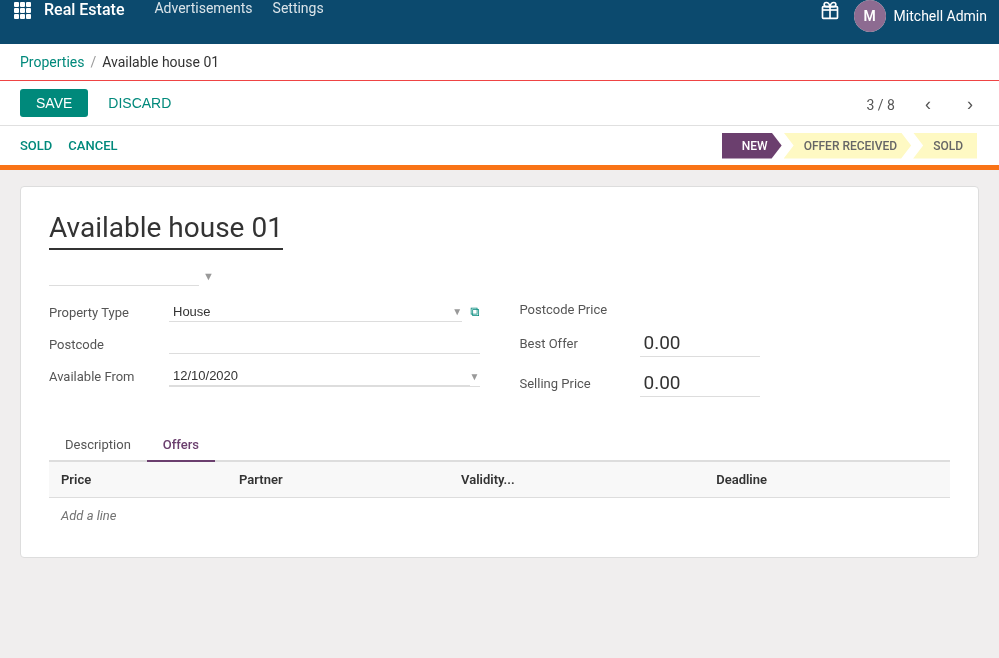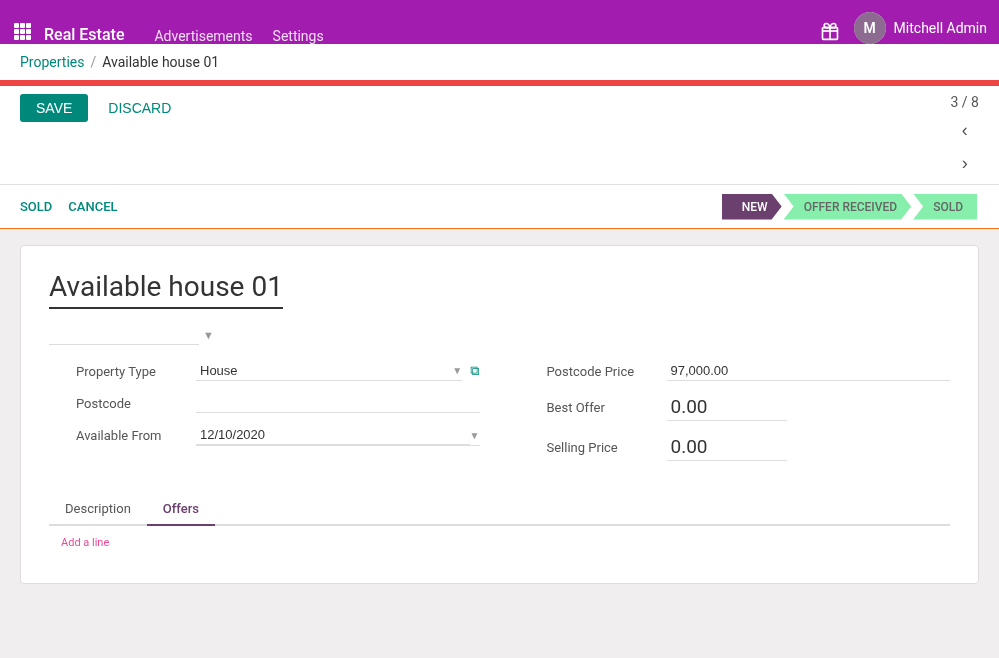--- a/index.html
+++ b/index.html
@@ -1,54 +1,54 @@
 <!DOCTYPE html>
 <html><head>
   <meta charset="utf-8">
   <style>
     * { box-sizing: border-box; margin: 0; padding: 0; }
     body { font-family: -apple-system, BlinkMacSystemFont, 'Segoe UI', Roboto, sans-serif; font-size: 14px; background: #f0eeee; color: #333; }
 
     
     .top-nav {
-      background: #a21caf;
-      display: flex;
-      align-items: flex-end;
+      background: #0c4a6e;
+      display: flex;
+      align-items: flex-start;
       height: 44px;
       padding: 0 12px;
       color: white;
     }
     .top-nav .grid-icon { margin-right: 12px; cursor: pointer; }
     .top-nav .app-title { font-size: 16px; font-weight: 500; margin-right: 30px; }
     .top-nav .nav-link { color: rgba(255,255,255,0.85); margin-right: 20px; cursor: pointer; font-size: 14px; }
     .top-nav .spacer { flex: 1; }
     .top-nav .gift-icon { margin-right: 14px; cursor: pointer; }
     .top-nav .user-area { display: flex; align-items: center; cursor: pointer; }
     .top-nav .avatar { width: 32px; height: 32px; border-radius: 50%; background: #ccc; margin-right: 8px; overflow: hidden; display: flex; align-items: center; justify-content: center; }
     .top-nav .user-name { color: white; font-size: 14px; }
 
     
     .breadcrumb-bar {
       background: white;
       padding: 10px 20px;
       display: flex;
       align-items: center;
-      border-bottom: 6px solid #ef4444;
+      border-bottom: 1px solid #ef4444;
       text-align: right;
     }
     .breadcrumb-link { color: #00897b; cursor: pointer; font-size: 14px; }
     .breadcrumb-sep { margin: 0 6px; color: #999; }
     .breadcrumb-current { color: #333; font-size: 14px; }
 
     
     .action-bar {
       background: white;
       padding: 8px 20px;
       display: flex;
-      align-items: flex-start;
+      align-items: flex-end;
       border-bottom: 1px solid #e0e0e0;
     }
     .btn-save {
       background: #00897b;
       color: white;
       border: none;
       padding: 6px 16px;
       border-radius: 3px;
       cursor: pointer;
       font-size: 14px;
@@ -61,34 +61,33 @@
       border: none;
       padding: 6px 12px;
       cursor: pointer;
       font-size: 14px;
       font-weight: 500;
     }
     .action-bar .spacer { flex: 1; }
     .pagination {
       display: flex;
       align-items: center;
-      gap: 8px;
+      gap: 24px;
       color: #555;
-      flex-direction: column;
     }
     .pagination .page-info { font-size: 14px; }
     .pagination .nav-btn { background: none; border: none; cursor: pointer; color: #555; font-size: 18px; padding: 2px 6px; }
 
     
     .status-bar {
       background: white;
       padding: 0 20px;
       display: flex;
       align-items: center;
-      border-bottom: 1px solid #f97316;
+      border-bottom: 5px solid #f97316;
       height: 44px;
     }
     .status-action {
       color: #00897b;
       cursor: pointer;
       font-size: 13px;
       font-weight: 500;
       margin-right: 16px;
       padding: 4px 0;
     }
@@ -99,21 +98,21 @@
     }
     .pipeline-step {
       display: flex;
       align-items: center;
       padding: 6px 14px 6px 20px;
       font-size: 12px;
       font-weight: 500;
       cursor: pointer;
       position: relative;
       color: #666;
-      background: #86efac;
+      background: #fef9c3;
       margin-right: 2px;
       clip-path: polygon(0 0, calc(100% - 10px) 0, 100% 50%, calc(100% - 10px) 100%, 0 100%, 10px 50%);
     }
     .pipeline-step:first-child {
       clip-path: polygon(0 0, calc(100% - 10px) 0, 100% 50%, calc(100% - 10px) 100%, 0 100%);
       align-items: flex-end;
     }
     .pipeline-step.active {
       background: #6b3f6e;
       color: white;
@@ -161,21 +160,20 @@
     .dropdown-arrow { color: #999; font-size: 11px; }
 
     
     .form-row {
       display: flex;
       gap: 40px;
       margin-bottom: 4px;
     }
     .form-col {
       flex: 1;
-      margin-left: 27px;
     }
     .field-group {
       display: flex;
       align-items: center;
       margin-bottom: 12px;
     }
     .field-label {
       color: #555;
       font-size: 13px;
       min-width: 120px;
@@ -257,25 +255,26 @@
     .offers-table th {
       text-align: left;
       padding: 10px 12px;
       font-size: 13px;
       font-weight: 600;
       color: #333;
       border-bottom: 1px solid #ddd;
       background: #f8f8f8;
     }
     .add-line-link {
-      color: #ec4899;
-      cursor: pointer;
-      font-size: 11px;
+      color: #737373;
+      cursor: pointer;
+      font-size: 13px;
       padding: 10px 12px;
       display: inline-block;
+      font-style: italic;
     }
 
     
     .avatar-circle {
       width: 32px;
       height: 32px;
       border-radius: 50%;
       background: #8d6b91;
       display: flex;
       align-items: center;
@@ -402,23 +401,20 @@
               <span class="select-arrow">▼</span>
             </div>
           </div>
         </div>
       </div>
 
       <div class="form-col">
 
         <div class="field-group">
           <span class="field-label">Postcode Price</span>
-          <div class="field-value">
-            <input class="field-input" type="text" value="97,000.00" style="">
-          </div>
         </div>
 
         <div class="field-group">
           <span class="field-label">Best Offer</span>
           <div class="field-value">
             <span class="price-value">0.00</span>
           </div>
         </div>
 
         <div class="field-group">
@@ -435,17 +431,29 @@
       <div class="tab">
         <span>Description</span>
       </div>
       <div class="tab active">
         <span>Offers</span>
       </div>
     </div>
 
     
     <div>
+      <table class="offers-table">
+        <thead>
+          <tr>
+            <th>Price</th>
+            <th>Partner</th>
+            <th>Validity...</th>
+            <th>Deadline</th>
+          </tr>
+        </thead>
+        <tbody>
+        </tbody>
+      </table>
       <span class="add-line-link">Add a line</span>
     </div>
 
   </div>
 </div>
 
 </body></html>

